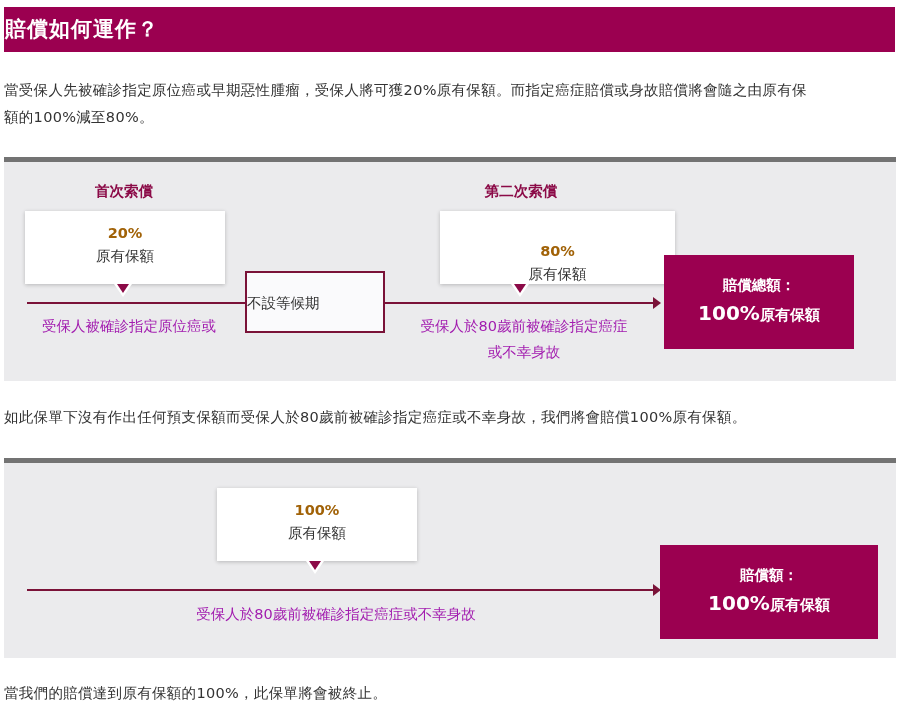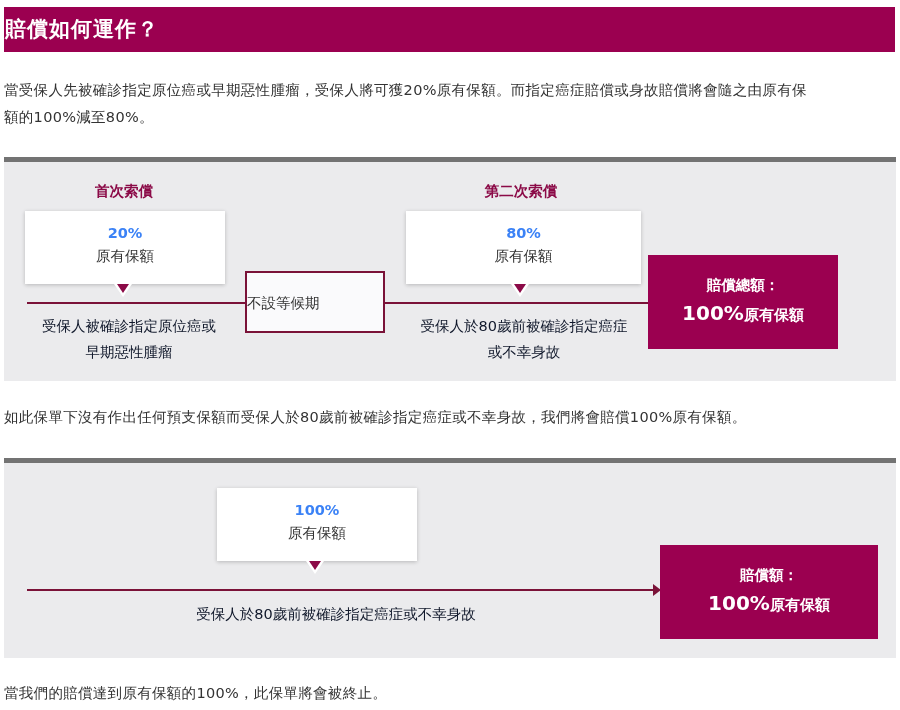--- a/index.html
+++ b/index.html
@@ -29,21 +29,21 @@
   .panel2 { top: 458px; height: 200px; }
 
   .claim-title {
     position: absolute; color: #8b0a47; font-size: 14.5px; font-weight: bold; text-align: center;
   }
 
   .callout {
     position: absolute; background: #ffffff; text-align: center;
     box-shadow: 0 1px 4px rgba(0,0,0,0.22);
   }
-  .callout .pct { font-size: 14.5px; font-weight: bold; color: #3b82f6; display: block; }
+  .callout .pct { font-size: 14.5px; font-weight: bold; color: #a16207; display: block; }
   .callout .lbl { font-size: 14.5px; color: #333; display: block; margin-top: 6px; }
   .pointer {
     position: absolute; width: 0; height: 0;
     border-left: 9px solid transparent; border-right: 9px solid transparent;
     border-top: 13px solid #ffffff;
   }
   .pointer-inner {
     position: absolute; width: 0; height: 0;
     border-left: 6px solid transparent; border-right: 6px solid transparent;
     border-top: 9px solid #8b0a47;
@@ -57,21 +57,21 @@
     border-top: 6px solid transparent; border-bottom: 6px solid transparent;
     border-left: 8px solid #7a1238;
   }
 
   .waiting-box {
     position: absolute; background: #fafafc; border: 2px solid #7a1238;
     text-align: left; font-size: 14.5px; color: #333; line-height: 60px;
   }
 
   .event-text {
-    position: absolute; text-align: center; color: #0f172a; font-size: 14.5px; line-height: 26px;
+    position: absolute; text-align: center; color: #a21caf; font-size: 14.5px; line-height: 26px;
   }
 
   .total-box {
     position: absolute; background: #9b0050; color: #fff; text-align: center;
   }
   .total-box .t-label { display: block; font-size: 14.5px; font-weight: bold; }
   .total-box .t-value { display: block; margin-top: 6px; }
   .total-box .t-num { font-size: 20px; font-weight: bold; }
   .total-box .t-unit { font-size: 15px; font-weight: bold; }
 </style>
@@ -94,37 +94,36 @@
   <div class="pointer" style="left:110px; top:122px;"></div>
   <div class="pointer-inner" style="left:113px; top:122px;"></div>
 
   <div class="timeline" style="left:23px; top:140px; width:627px;"></div>
   <div class="arrowhead" style="left:649px; top:135px;"></div>
 
   <div class="waiting-box" style="left:241px; top:109px; width:140px; height:62px;">不設等候期</div>
 
   <div class="event-text" style="left:10px; top:151px; width:230px;">
     <div>受保人被確診指定原位癌或</div>
-    <div>早期惡性腫瘤</div>
   </div>
 
   <div class="claim-title" style="left:417px; top:20px; width:200px;">第二次索償</div>
-  <div class="callout" style="left:402px; top:49px; width:235px; height:73px; padding-top:14px;">
+  <div class="callout" style="left:436px; top:49px; width:235px; height:73px; padding-top:32px;">
     <span class="pct">80%</span>
     <span class="lbl">原有保額</span>
   </div>
   <div class="pointer" style="left:507px; top:122px;"></div>
   <div class="pointer-inner" style="left:510px; top:122px;"></div>
 
   <div class="event-text" style="left:385px; top:151px; width:270px;">
     <div>受保人於80歲前被確診指定癌症</div>
     <div>或不幸身故</div>
   </div>
 
-  <div class="total-box" style="left:644px; top:93px; width:190px; height:94px; padding-top:21px;">
+  <div class="total-box" style="left:660px; top:93px; width:190px; height:94px; padding-top:21px;">
     <span class="t-label">賠償總額：</span>
     <span class="t-value"><span class="t-num">100%</span><span class="t-unit">原有保額</span></span>
   </div>
 </div>
 
 <div class="para p2">如此保單下沒有作出任何預支保額而受保人於80歲前被確診指定癌症或不幸身故，我們將會賠償100%原有保額。</div>
 
 <div class="panel panel2">
   <div class="callout" style="left:213px; top:25px; width:200px; height:73px; padding-top:14px;">
     <span class="pct">100%</span>

